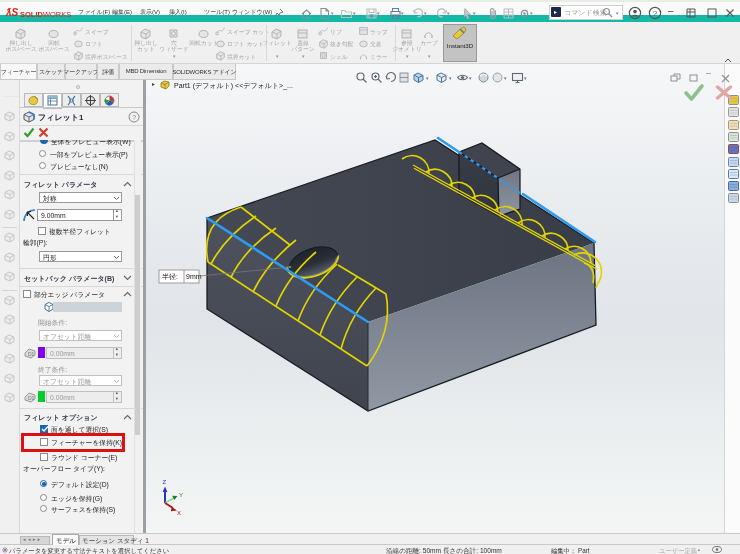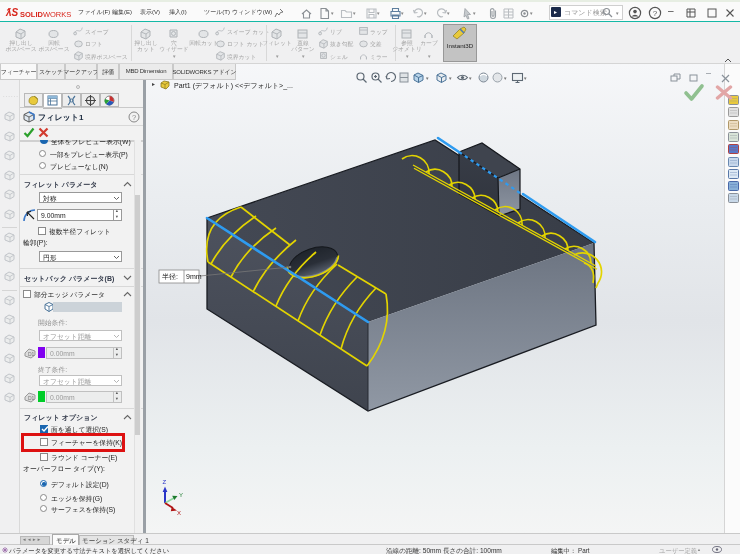--- a/index.html
+++ b/index.html
@@ -2,21 +2,21 @@
 <html><head><meta charset="utf-8"><style>
 
 *{margin:0;padding:0;box-sizing:border-box}
 body{font-family:"Liberation Sans",sans-serif;width:740px;height:554px;overflow:hidden;background:#f0f0f1}
 #app{position:relative;width:740px;height:554px}
 .abs{position:absolute}
 .t{position:absolute;white-space:nowrap}
 
 </style></head><body>
 <div id="app">
-<div class="abs" style="left:0;top:0;width:740px;height:22px;background:#fafafa;border-top:2px solid #e7eee3;border-bottom:1px solid #14b8a6">
+<div class="abs" style="left:0;top:0;width:740px;height:22px;background:#fafafa;border-top:2px solid #e7eee3;border-bottom:7px solid #14b8a6">
 <div class="t" style="left:6px;top:5px;font-size:10px;font-weight:bold;font-style:italic;color:#d8261c">ƛS</div>
 <div class="t" style="left:20px;top:7.5px;font-size:7.5px;font-weight:bold;color:#d8261c;letter-spacing:0">SOLID<span style="font-weight:normal">WORKS</span></div>
 <div class="t" style="left:78px;top:6px;font-size:6px;color:#333">ファイル(F)</div>
 <div class="t" style="left:112px;top:6px;font-size:6px;color:#333">編集(E)</div>
 <div class="t" style="left:140px;top:6px;font-size:6px;color:#333">表示(V)</div>
 <div class="t" style="left:169px;top:6px;font-size:6px;color:#333">挿入(I)</div>
 <div class="t" style="left:204px;top:6px;font-size:6px;color:#333">ツール(T)</div>
 <div class="t" style="left:232px;top:6px;font-size:6px;color:#333">ウィンドウ(W)</div>
 <svg class="abs" style="left:274px;top:6px" width="10" height="10" viewBox="0 0 10 10">
         <path d="M6 1 L9 4 L6.5 4.5 L5 7 L3 5 L1 9 M5 7 L3 5" stroke="#777" stroke-width="1" fill="none"></path>

